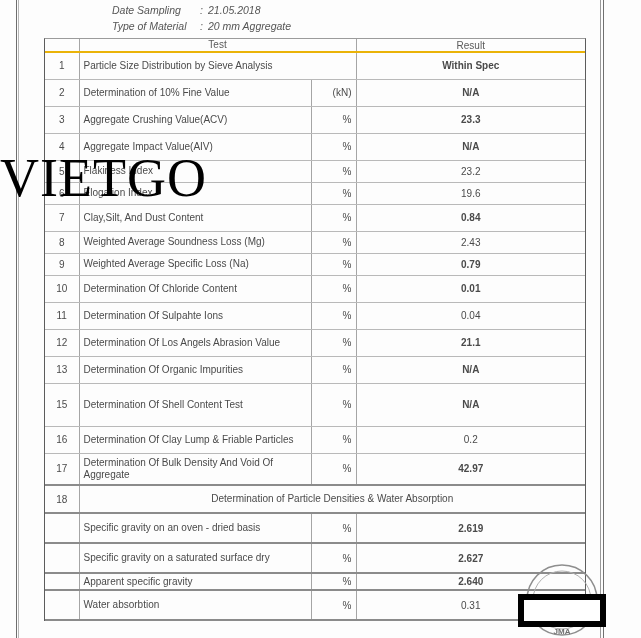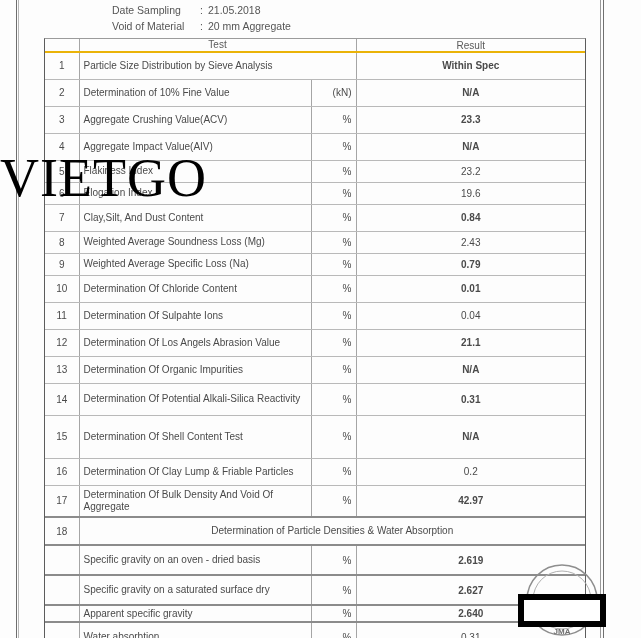--- a/index.html
+++ b/index.html
@@ -32,20 +32,21 @@
 
   
   .doc-header {
     position: absolute;
     left: 112px;
     top: 2px;
     width: 420px;
     font-size: 10.5px;
     line-height: 16px;
     color: #555;
+    font-style: italic;
   }
   .hdr-row { display: flex; }
   .hdr-label { width: 88px; flex: 0 0 88px; }
   .hdr-sep   { width: 8px;  flex: 0 0 8px; }
   .hdr-value { flex: 1 1 auto; }
 
   
   .table-wrap {
     position: absolute;
     left: 44px;
@@ -157,21 +158,21 @@
   <div class="scan-edge right-inner"></div>
   <div class="scan-edge right-outer"></div>
 
   <div class="doc-header">
     <div class="hdr-row">
       <span class="hdr-label">Date Sampling</span>
       <span class="hdr-sep">:</span>
       <span class="hdr-value">21.05.2018</span>
     </div>
     <div class="hdr-row">
-      <span class="hdr-label">Void of Material</span>
+      <span class="hdr-label">Type of Material</span>
       <span class="hdr-sep">:</span>
       <span class="hdr-value">20 mm Aggregate</span>
     </div>
   </div>
 
   <div class="table-wrap">
     <table class="report">
       <colgroup>
         <col class="c-no">
           <col class="c-test">
@@ -254,26 +255,20 @@
             <td class="test">Determination Of Los Angels Abrasion Value</td>
             <td class="unit">%</td>
             <td class="res bold">21.1</td>
           </tr>
           <tr class="data-row" style="height: 27px;">
             <td class="no">13</td>
             <td class="test">Determination Of Organic Impurities</td>
             <td class="unit">%</td>
             <td class="res bold">N/A</td>
           </tr>
-          <tr class="data-row" style="height: 32px;">
-            <td class="no">14</td>
-            <td class="test">Determination Of Potential Alkali-Silica Reactivity</td>
-            <td class="unit">%</td>
-            <td class="res bold">0.31</td>
-          </tr>
           <tr class="data-row" style="height: 43px;">
             <td class="no">15</td>
             <td class="test">Determination Of Shell Content Test</td>
             <td class="unit">%</td>
             <td class="res bold">N/A</td>
           </tr>
           <tr class="data-row" style="height: 27px;">
             <td class="no">16</td>
             <td class="test">Determination Of Clay Lump &amp; Friable Particles</td>
             <td class="unit">%</td>

